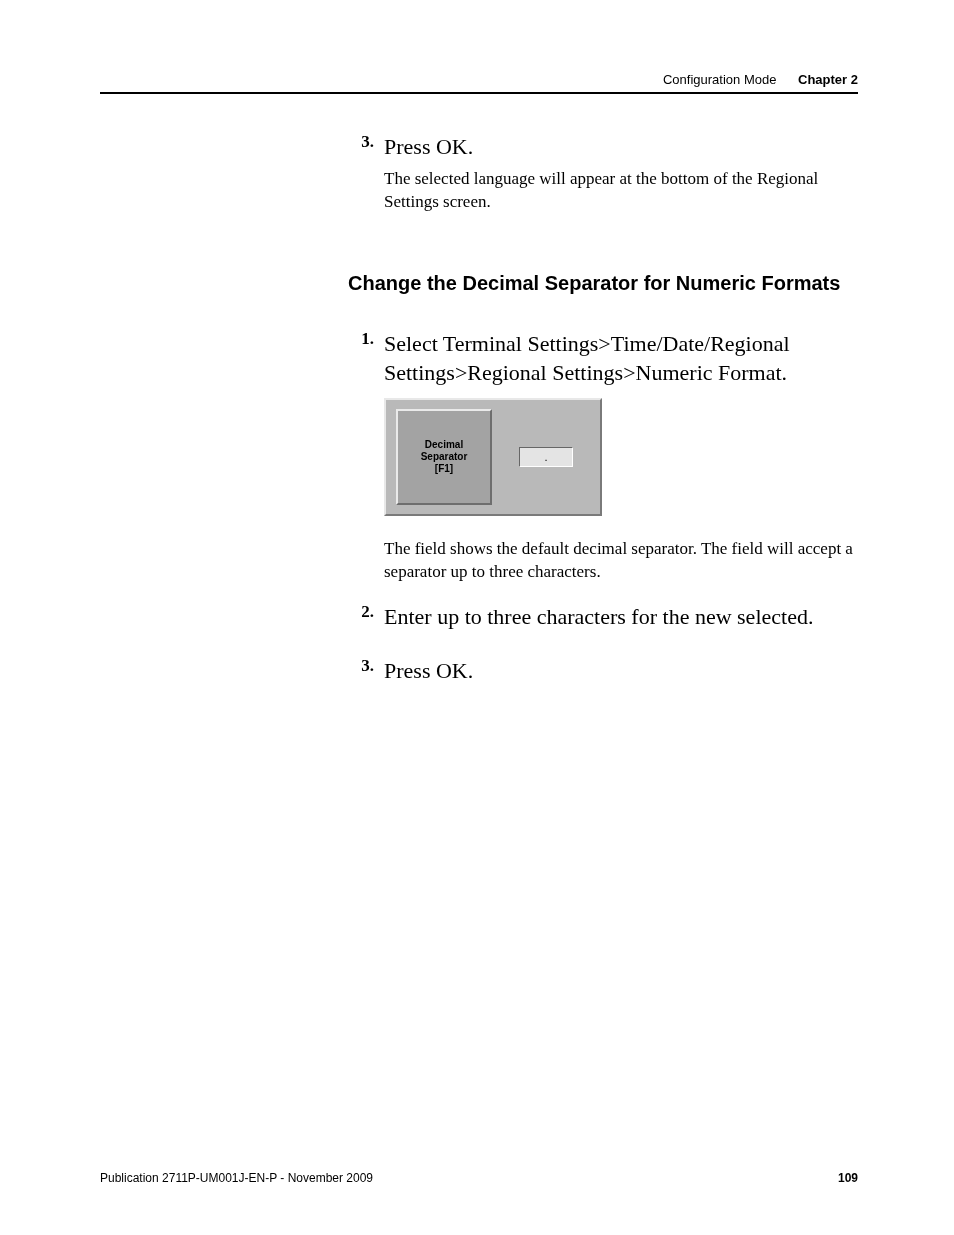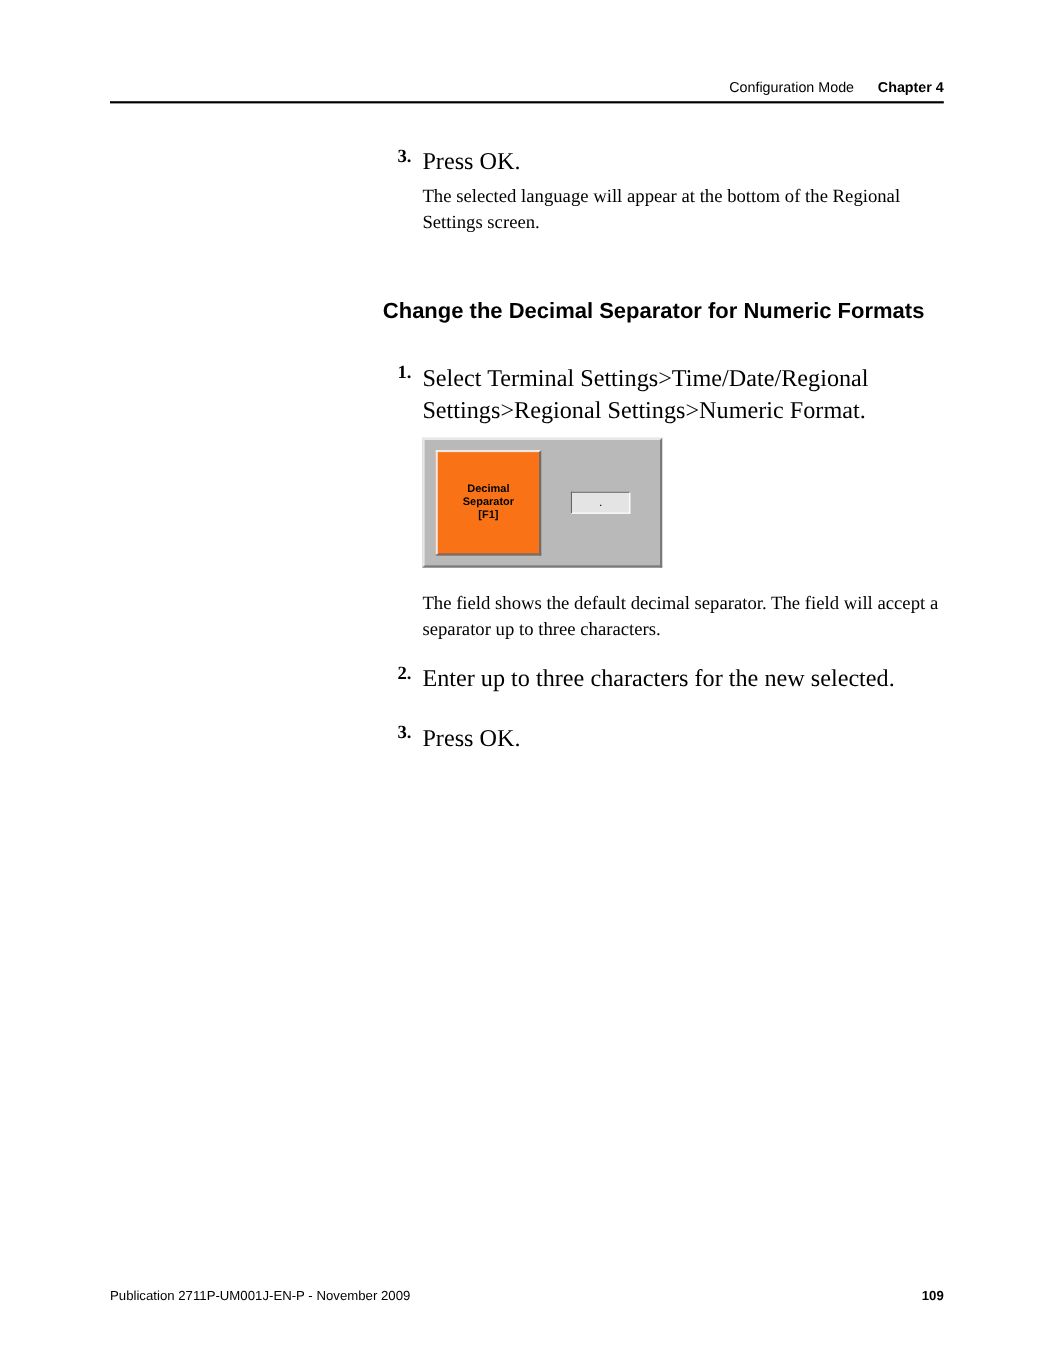--- a/index.html
+++ b/index.html
@@ -82,21 +82,21 @@
     border-bottom: 2px solid #7a7a7a;
     border-right: 2px solid #7a7a7a;
     display: flex;
     align-items: center;
     justify-content: space-between;
   }
   .ui-button {
     margin-left: 10px;
     width: 96px;
     height: 96px;
-    background: #f97316;
+    background: #a3a3a3;
     border-top: 2px solid #eaeaea;
     border-left: 2px solid #eaeaea;
     border-bottom: 2px solid #6e6e6e;
     border-right: 2px solid #6e6e6e;
     font-family: Arial, Helvetica, sans-serif;
     font-size: 10px;
     font-weight: bold;
     text-align: center;
     display: flex;
     flex-direction: column;
@@ -137,21 +137,21 @@
   }
   .footer .pagenum {
     font-weight: bold;
   }
 </style>
 </head>
 <body>
 
 <div class="header">
   <span>Configuration Mode</span>
-  <span class="chapter">Chapter 4</span>
+  <span class="chapter">Chapter 2</span>
 </div>
 <div class="hr"></div>
 
 <div class="content">
 
   <div class="step-instruction">
     <div class="step-num">3.</div>
     <div class="step-text">Press OK.</div>
   </div>
   <div class="followup">The selected language will appear at the bottom of the Regional Settings screen.</div>

